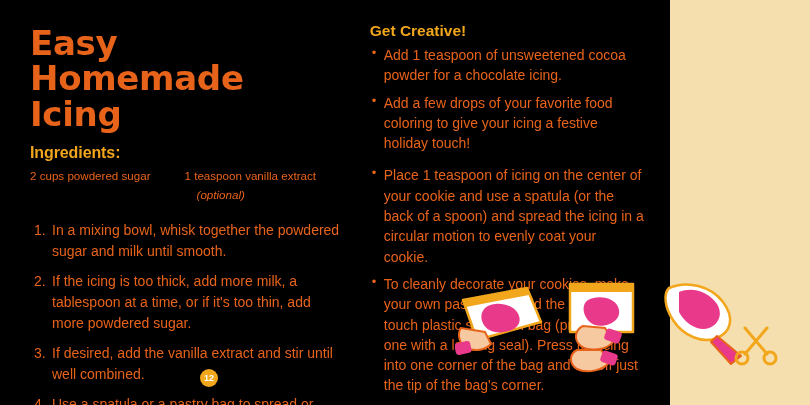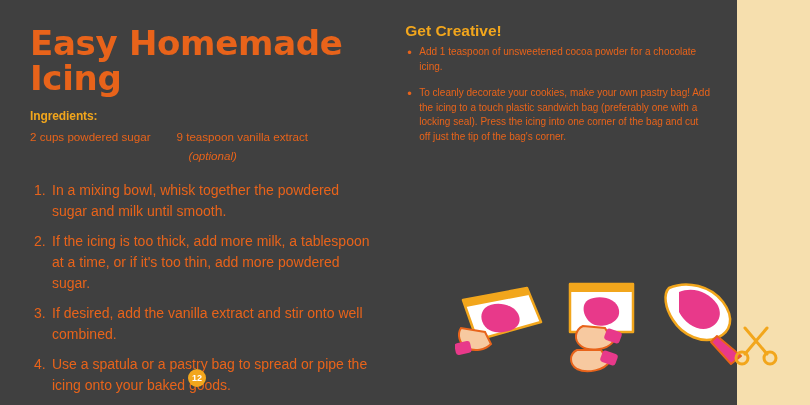--- a/index.html
+++ b/index.html
@@ -8,23 +8,23 @@
   }
   body {
     width: 810px;
     height: 405px;
     overflow: hidden;
     background: #f6dfae;
     font-family: "Liberation Sans", sans-serif;
   }
   .page {
     position: relative;
-    width: 737px;
+    width: 670px;
     height: 405px;
-    background: #404040;
+    background: #000000;
     display: flex;
   }
   .col {
     position: relative;
     box-sizing: border-box;
     height: 405px;
   }
   .col-left {
     width: 432px;
     padding: 26px 18px 0 30px;
@@ -49,28 +49,28 @@
     font-size: 11.3px;
     font-weight: bold;
     letter-spacing: 0.2px;
     line-height: 1.38;
     text-transform: uppercase;
     margin: 0 0 14px 0;
     max-width: 340px;
   }
   .section-heading {
     color: #f2a61c;
-    font-size: 12px;
+    font-size: 16px;
     font-weight: bold;
     margin: 0 0 6px 0;
     letter-spacing: -0.1px;
   }
   .ingredients-wrap {
     display: flex;
-    gap: 26px;
+    gap: 34px;
     margin-bottom: 14px;
   }
   .ing-list {
     list-style: none;
     margin: 0;
     padding: 0;
   }
   .ing-list li {
     color: #e8631a;
     font-size: 11.6px;
@@ -113,21 +113,21 @@
     margin: 0 0 5px 0;
   }
   .bullets {
     list-style: none;
     margin: 0 0 12px 0;
     padding: 0;
   }
   .bullets li {
     position: relative;
     color: #e8631a;
-    font-size: 10px;
+    font-size: 14px;
     line-height: 1.45;
     margin-bottom: 7px;
     padding-left: 14px;
   }
   .bullets li::before {
     content: "•";
     position: absolute;
     left: 2px;
     top: -1px;
     font-size: 13px;
@@ -141,21 +141,21 @@
     height: 18px;
     border-radius: 50%;
     background: #f2a61c;
     color: #ffffff;
     font-size: 9px;
     font-weight: bold;
     display: flex;
     align-items: center;
     justify-content: center;
   }
-  .page-num-left { left: 188px; }
+  .page-num-left { left: 200px; }
 
   
   .illus {
     position: absolute;
     left: 455px;
     top: 270px;
     width: 330px;
     height: 105px;
   }
   .illus svg { display: block; }
@@ -170,47 +170,49 @@
     <h1 class="main-title">Easy Homemade Icing</h1>
 
 
     <h2 class="section-heading">Ingredients:</h2>
 
     <div class="ingredients-wrap">
       <ul class="ing-list">
         <li>2 cups powdered sugar</li>
       </ul>
       <ul class="ing-list">
-        <li>9 teaspoon vanilla extract</li>
+        <li>1 teaspoon vanilla extract</li>
         <li>
             <span class="sub">(optional)</span>
           </li>
       </ul>
     </div>
 
 
     <ol class="steps">
       <li>In a mixing bowl, whisk together the powdered sugar and milk until smooth.</li>
       <li>If the icing is too thick, add more milk, a tablespoon at a time, or if it's too thin, add more powdered sugar.</li>
-      <li>If desired, add the vanilla extract and stir onto well combined.</li>
+      <li>If desired, add the vanilla extract and stir until well combined.</li>
       <li>Use a spatula or a pastry bag to spread or pipe the icing onto your baked goods.</li>
 
     </ol>
 
     <div class="page-num page-num-left">12</div>
   </div>
 
   <div class="col col-right">
 
     <h2 class="r-heading">Get Creative!</h2>
     <ul class="bullets">
       <li>Add 1 teaspoon of unsweetened cocoa powder for a chocolate icing.</li>
+      <li>Add a few drops of your favorite food coloring to give your icing a festive holiday touch!</li>
     </ul>
 
     <ul class="bullets">
+      <li>Place 1 teaspoon of icing on the center of your cookie and use a spatula (or the back of a spoon) and spread the icing in a circular motion to evenly coat your cookie.</li>
       <li>To cleanly decorate your cookies, make your own pastry bag! Add the icing to a touch plastic sandwich bag (preferably one with a locking seal). Press the icing into one corner of the bag and cut off just the tip of the bag's corner.</li>
     </ul>
 
   </div>
 
   <div class="illus">
     <svg width="330" height="105" viewBox="0 0 330 105" xmlns="http://www.w3.org/2000/svg">
 
       <g>
         <polygon points="8,30 72,18 86,52 22,70" fill="#ffffff" stroke="#f2a61c" stroke-width="2.5" stroke-linejoin="round"></polygon>

